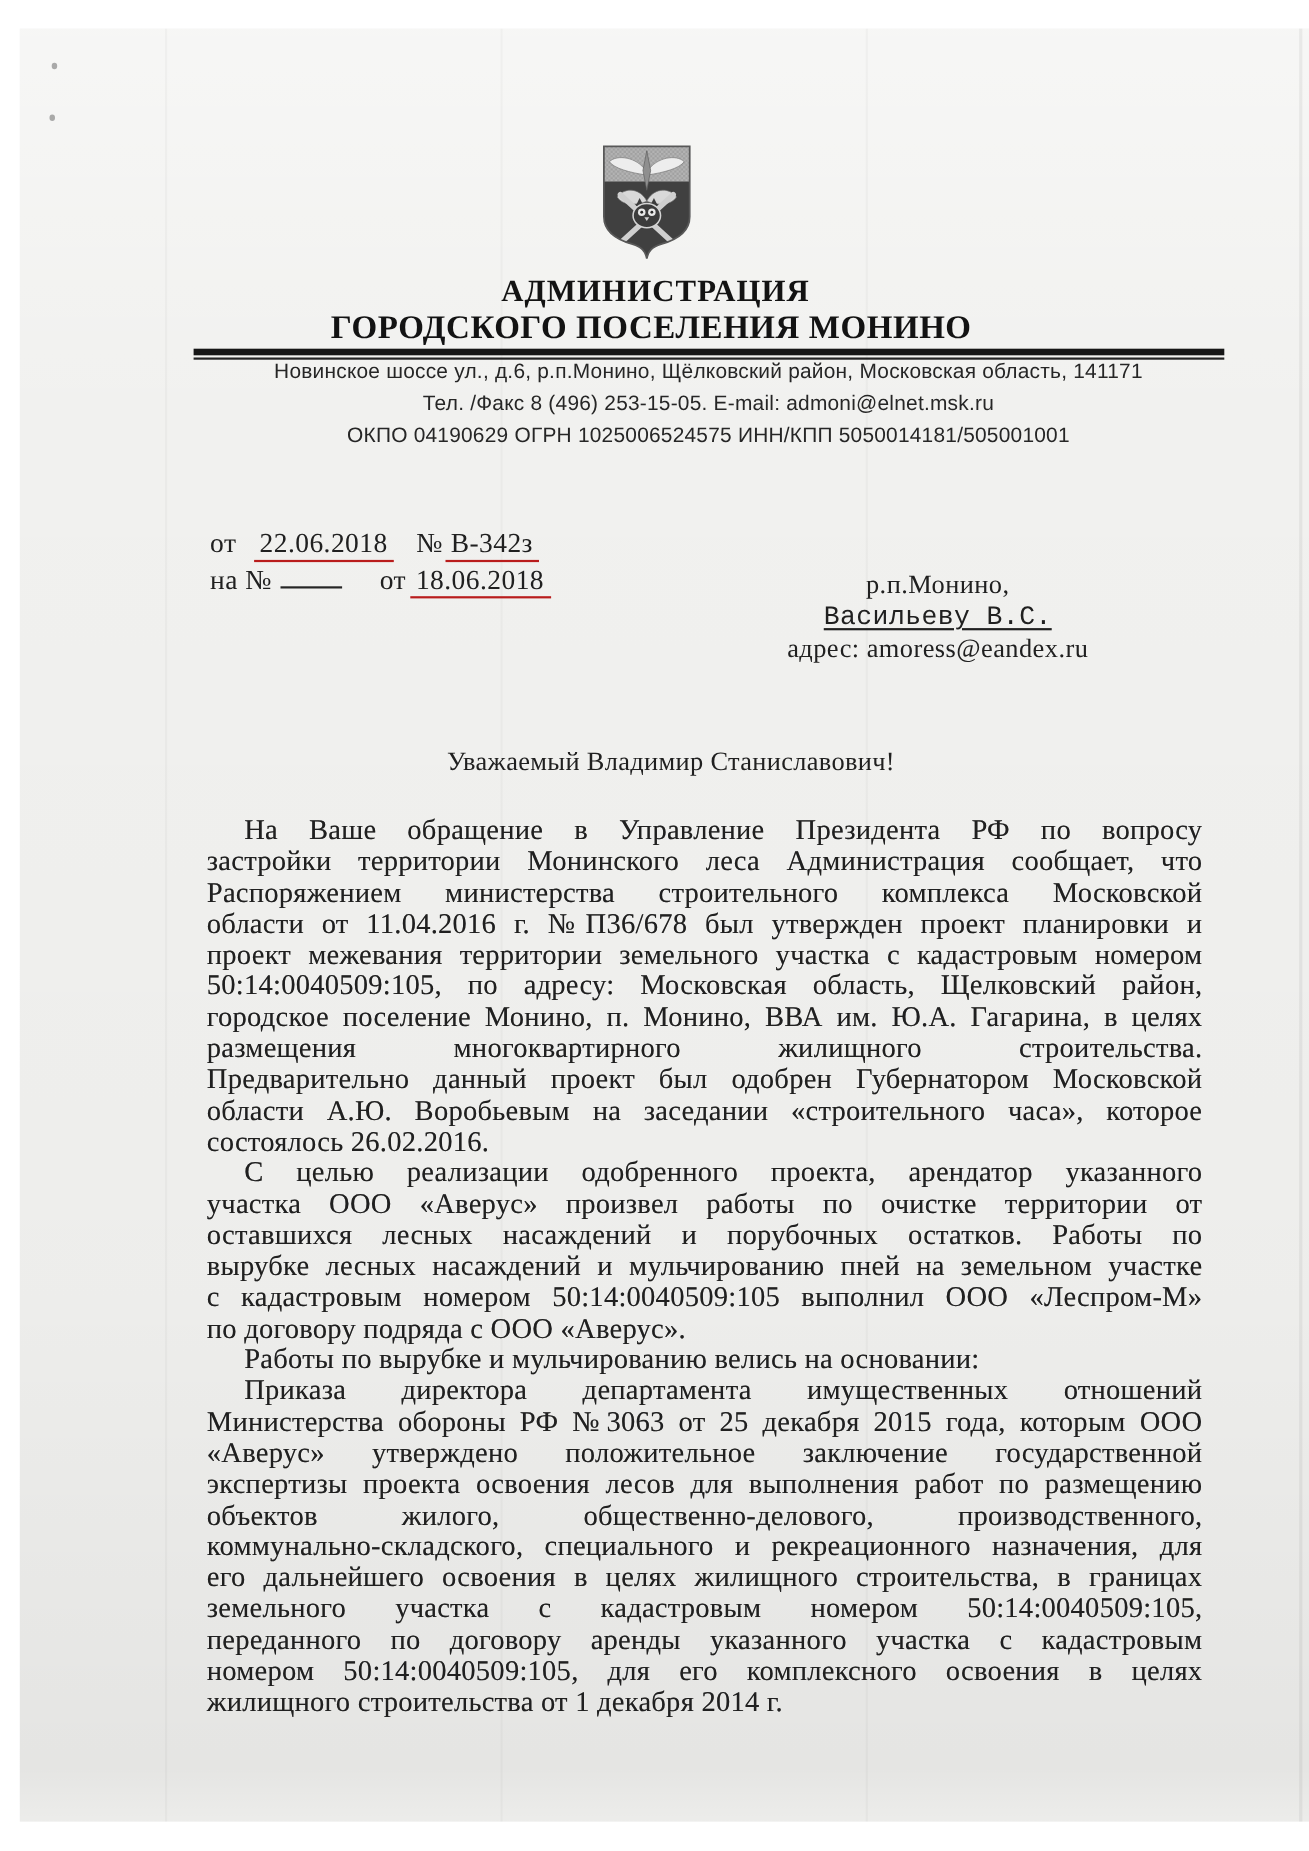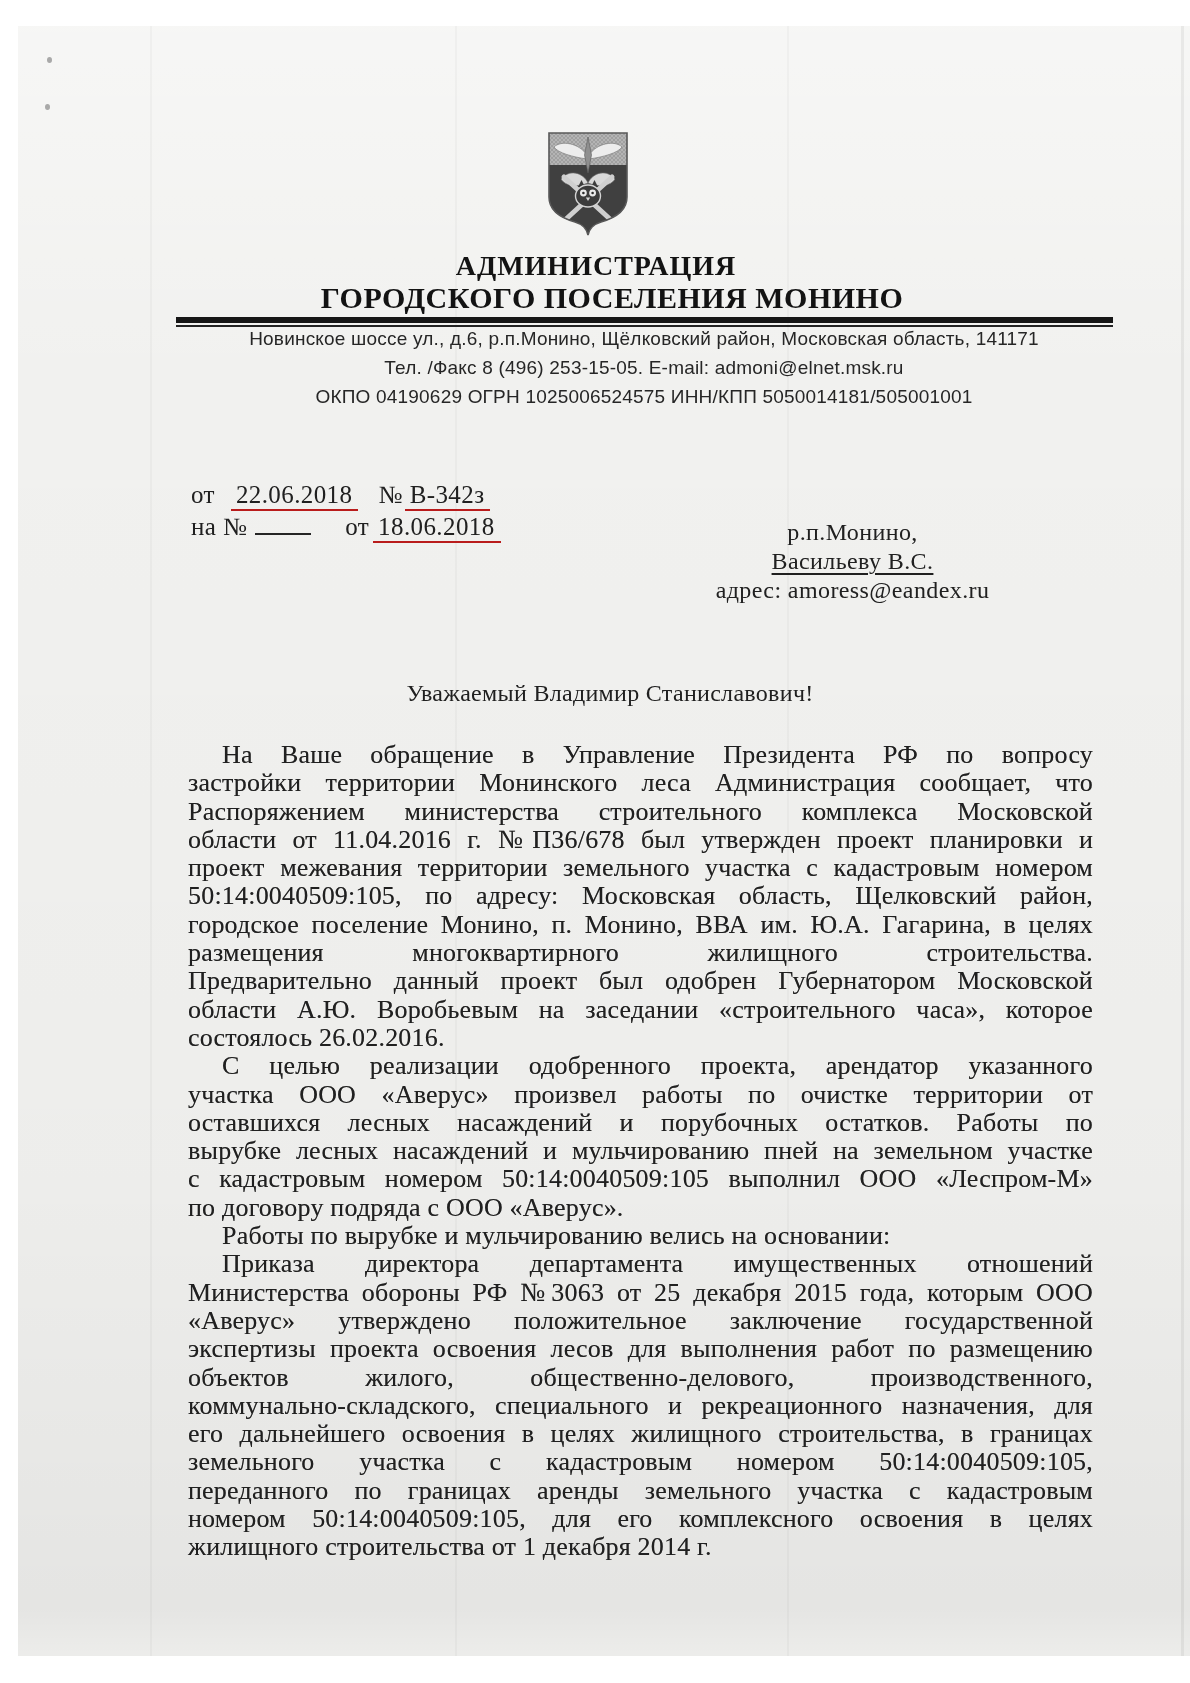--- a/index.html
+++ b/index.html
@@ -10,21 +10,21 @@
          background-image:linear-gradient(180deg, rgba(255,255,255,.4) 0%, rgba(255,255,255,0) 22%,
                           rgba(0,0,0,.015) 70%, rgba(0,0,0,.05) 97%, rgba(0,0,0,.02) 100%);}
   .streak{position:absolute;top:0;bottom:0;width:2px;background:rgba(0,0,0,.028);}
   .edge-shadow-right{position:absolute;top:0;bottom:0;right:6px;width:3px;background:rgba(0,0,0,.055);}
   .speck{position:absolute;background:#8f8f8f;border-radius:50%;opacity:.75;}
 
   
   .emblem{position:absolute;left:545px;top:131px;width:86px;height:106px;}
   .org-line1{position:absolute;left:176px;top:250px;width:840px;text-align:center;
              font-size:28px;font-weight:bold;letter-spacing:1px;color:#131313;}
-  .org-line2{position:absolute;left:192px;top:281px;width:840px;text-align:center;
+  .org-line2{position:absolute;left:172px;top:281px;width:840px;text-align:center;
              font-size:30px;font-weight:bold;letter-spacing:.5px;color:#131313;}
   .divider{position:absolute;left:176px;top:317px;width:937px;}
   .divider .bar{height:6px;background:#161616;}
   .divider .gap{height:2px;}
   .divider .thin{height:2px;background:#232323;}
   .subhead{position:absolute;left:176px;width:936px;text-align:center;
            font-family:"Liberation Sans","DejaVu Sans",sans-serif;font-size:19px;color:#262626;
            letter-spacing:.2px;white-space:nowrap;}
   .addr-line{top:328px;}
   .contact-line{top:357px;}
@@ -38,21 +38,21 @@
   .ref .gap-b{display:inline-block;width:20px;}
   .ref .gap-c{display:inline-block;width:2px;}
   .ref .gap-d{display:inline-block;width:34px;}
   .ref .gap-e{display:inline-block;width:4px;}
   .blank-line{display:inline-block;width:56px;border-bottom:2px solid #252525;height:22px;margin-left:8px;}
 
   
   .addressee{position:absolute;left:690px;top:518px;width:325px;text-align:center;
              font-size:24px;line-height:29px;letter-spacing:.4px;color:#202020;}
   .addressee .underlined{text-decoration:underline;text-underline-offset:4px;
-                         text-decoration-thickness:1.5px;}
+                         text-decoration-thickness:1.5px;font-family:Liberation Mono, monospace;}
 
   
   .salutation{position:absolute;left:193px;top:680px;width:834px;text-align:center;
               font-size:24px;letter-spacing:.3px;color:#202020;}
   .body-text{position:absolute;left:188px;top:741px;width:905px;font-size:26px;
              line-height:28.3px;letter-spacing:.2px;color:#202020;
              text-shadow:0 0 .5px rgba(32,32,32,.45);}
   .line{text-align:justify;text-align-last:justify;white-space:normal;}
   .line.last{text-align-last:left;}
   .line.first{text-indent:34px;}
@@ -162,18 +162,18 @@
       </div>
       <div>
         <div class="line first">Приказа директора департамента имущественных отношений</div>
         <div class="line">Министерства обороны РФ №3063 от 25 декабря 2015 года, которым ООО</div>
         <div class="line">«Аверус» утверждено положительное заключение государственной</div>
         <div class="line">экспертизы проекта освоения лесов для выполнения работ по размещению</div>
         <div class="line">объектов жилого, общественно-делового, производственного,</div>
         <div class="line">коммунально-складского, специального и рекреационного назначения, для</div>
         <div class="line">его дальнейшего освоения в целях жилищного строительства, в границах</div>
         <div class="line">земельного участка с кадастровым номером 50:14:0040509:105,</div>
-        <div class="line">переданного по границах аренды земельного участка с кадастровым</div>
+        <div class="line">переданного по договору аренды указанного участка с кадастровым</div>
         <div class="line">номером 50:14:0040509:105, для его комплексного освоения в целях</div>
         <div class="line last">жилищного строительства от 1 декабря 2014 г.</div>
       </div>
     </div>
 </div>
 
 </body></html>

